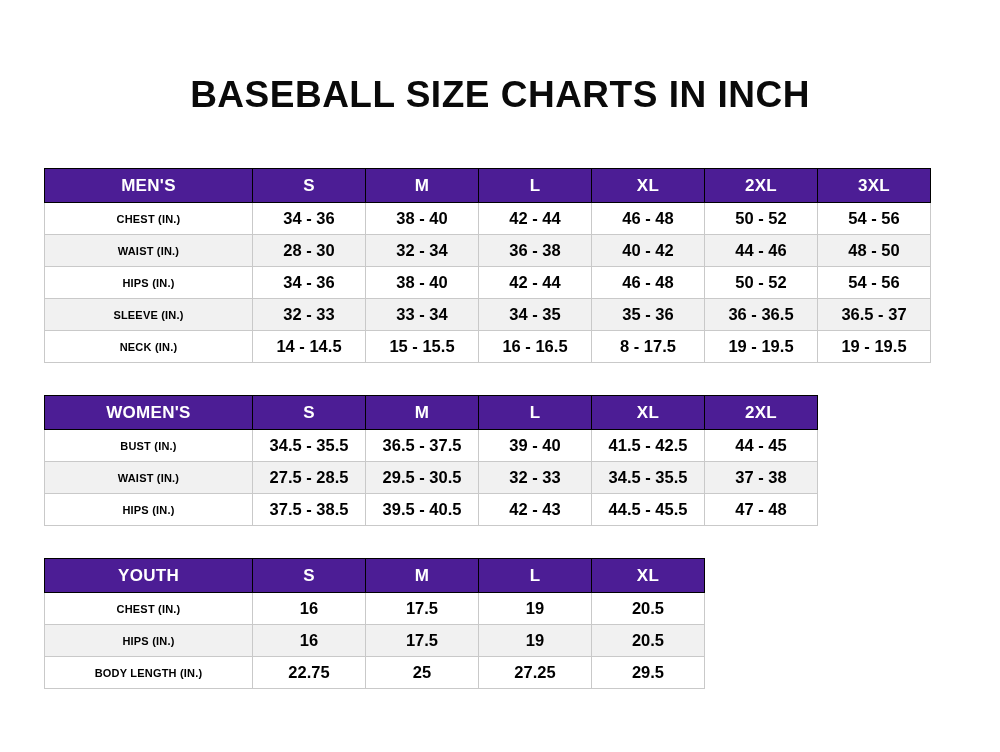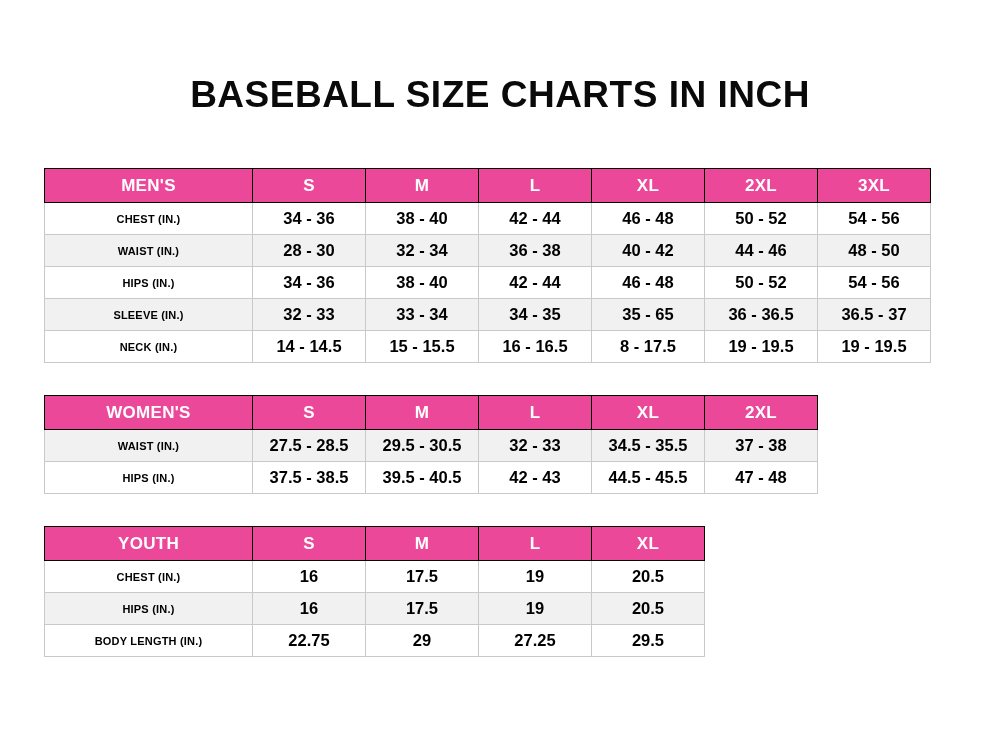--- a/index.html
+++ b/index.html
@@ -49,21 +49,21 @@
     text-align: center;
     font-size: 16.5px;
     font-weight: bold;
     height: 31px;
     padding: 0 2px;
     background: #ffffff;
     white-space: nowrap;
   }
 
   thead th {
-    background: #ec4899;
+    background: #4c1d95;
     color: #ffffff;
     border: 1px solid #000000;
     font-size: 17px;
     letter-spacing: 0.3px;
     height: 33px;
   }
 
   thead th.label-head {
     text-align: center;
   }
@@ -144,21 +144,21 @@
           <td>42 - 44</td>
           <td>46 - 48</td>
           <td>50 - 52</td>
           <td>54 - 56</td>
         </tr>
         <tr class="alt">
           <td class="row-label">SLEEVE (IN.)</td>
           <td>32 - 33</td>
           <td>33 - 34</td>
           <td>34 - 35</td>
-          <td>35 - 65</td>
+          <td>35 - 36</td>
           <td>36 - 36.5</td>
           <td>36.5 - 37</td>
         </tr>
         <tr>
           <td class="row-label">NECK (IN.)</td>
           <td>14 - 14.5</td>
           <td>15 - 15.5</td>
           <td>16 - 16.5</td>
           <td>8 - 17.5</td>
           <td>19 - 19.5</td>
@@ -180,20 +180,28 @@
         <tr>
           <th class="label-head">WOMEN'S</th>
           <th>S</th>
           <th>M</th>
           <th>L</th>
           <th>XL</th>
           <th>2XL</th>
         </tr>
       </thead>
       <tbody>
+        <tr>
+          <td class="row-label">BUST (IN.)</td>
+          <td>34.5 - 35.5</td>
+          <td>36.5 - 37.5</td>
+          <td>39 - 40</td>
+          <td>41.5 - 42.5</td>
+          <td>44 - 45</td>
+        </tr>
         <tr class="alt">
           <td class="row-label">WAIST (IN.)</td>
           <td>27.5 - 28.5</td>
           <td>29.5 - 30.5</td>
           <td>32 - 33</td>
           <td>34.5 - 35.5</td>
           <td>37 - 38</td>
         </tr>
         <tr>
           <td class="row-label">HIPS (IN.)</td>
@@ -234,21 +242,21 @@
         <tr class="alt">
           <td class="row-label">HIPS (IN.)</td>
           <td>16</td>
           <td>17.5</td>
           <td>19</td>
           <td>20.5</td>
         </tr>
         <tr>
           <td class="row-label">BODY LENGTH (IN.)</td>
           <td>22.75</td>
-          <td>29</td>
+          <td>25</td>
           <td>27.25</td>
           <td>29.5</td>
         </tr>
       </tbody>
     </table>
 
   </div>
 </div>
 
 </body></html>

